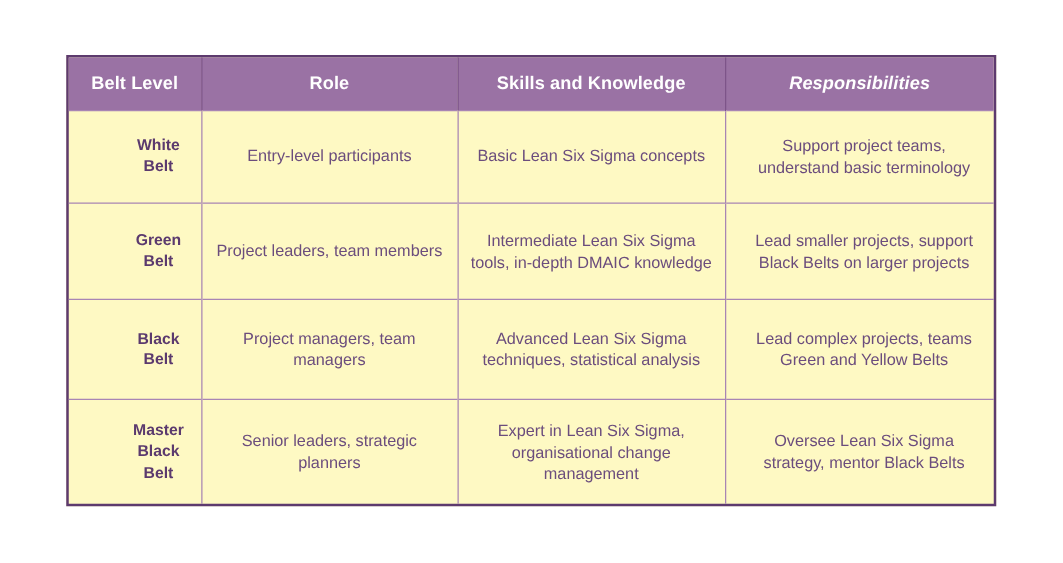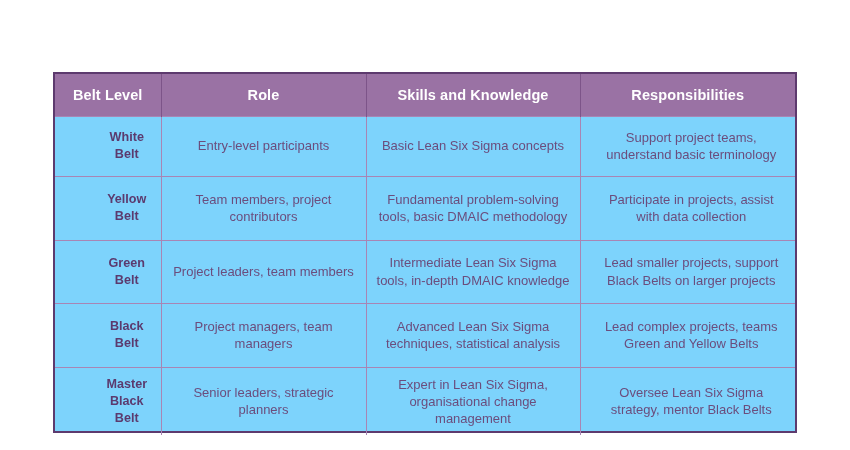--- a/index.html
+++ b/index.html
@@ -20,22 +20,21 @@
     background: #ffffff;
   }
   .table-wrap {
     position: absolute;
     left: 53px;
     top: 44px;
     width: 744px;
     height: 361px;
     box-sizing: border-box;
     border: 2px solid #5d3a6e;
-    background: #7dd3fc;
-    margin-top: 28px;
+    background: #fef9c3;
   }
   table.belt-table {
     width: 100%;
     height: 100%;
     border-collapse: collapse;
     table-layout: fixed;
   }
   table.belt-table col.c1 { width: 106px; }
   table.belt-table col.c2 { width: 205px; }
   table.belt-table col.c3 { width: 214px; }
@@ -46,21 +45,21 @@
     color: #ffffff;
     font-size: 14.5px;
     font-weight: bold;
     text-align: center;
     height: 42px;
     padding: 4px 8px;
     box-sizing: border-box;
     border-right: 1px solid #7d5489;
     letter-spacing: 0.1px;
   }
-  thead th:last-child { border-right: none; }
+  thead th:last-child { border-right: none; font-style: italic; }
 
   tbody td {
     border-top: 1px solid #a885b4;
     border-right: 1px solid #a885b4;
     color: #6b4d7d;
     font-size: 13px;
     text-align: center;
     vertical-align: middle;
     padding: 8px 10px;
     box-sizing: border-box;
@@ -101,26 +100,20 @@
           <th>Responsibilities</th>
         </tr>
       </thead>
       <tbody>
         <tr class="r1">
           <td class="belt-name">White Belt</td>
           <td>Entry-level participants</td>
           <td>Basic Lean Six Sigma concepts</td>
           <td>Support project teams, understand basic terminology</td>
         </tr>
-        <tr class="r2">
-          <td class="belt-name">Yellow Belt</td>
-          <td>Team members, project contributors</td>
-          <td>Fundamental problem-solving tools, basic DMAIC methodology</td>
-          <td>Participate in projects, assist with data collection</td>
-        </tr>
         <tr class="r3">
           <td class="belt-name">Green Belt</td>
           <td>Project leaders, team members</td>
           <td>Intermediate Lean Six Sigma tools, in-depth DMAIC knowledge</td>
           <td>Lead smaller projects, support Black Belts on larger projects</td>
         </tr>
         <tr class="r4">
           <td class="belt-name">Black Belt</td>
           <td>Project managers, team managers</td>
           <td>Advanced Lean Six Sigma techniques, statistical analysis</td>

